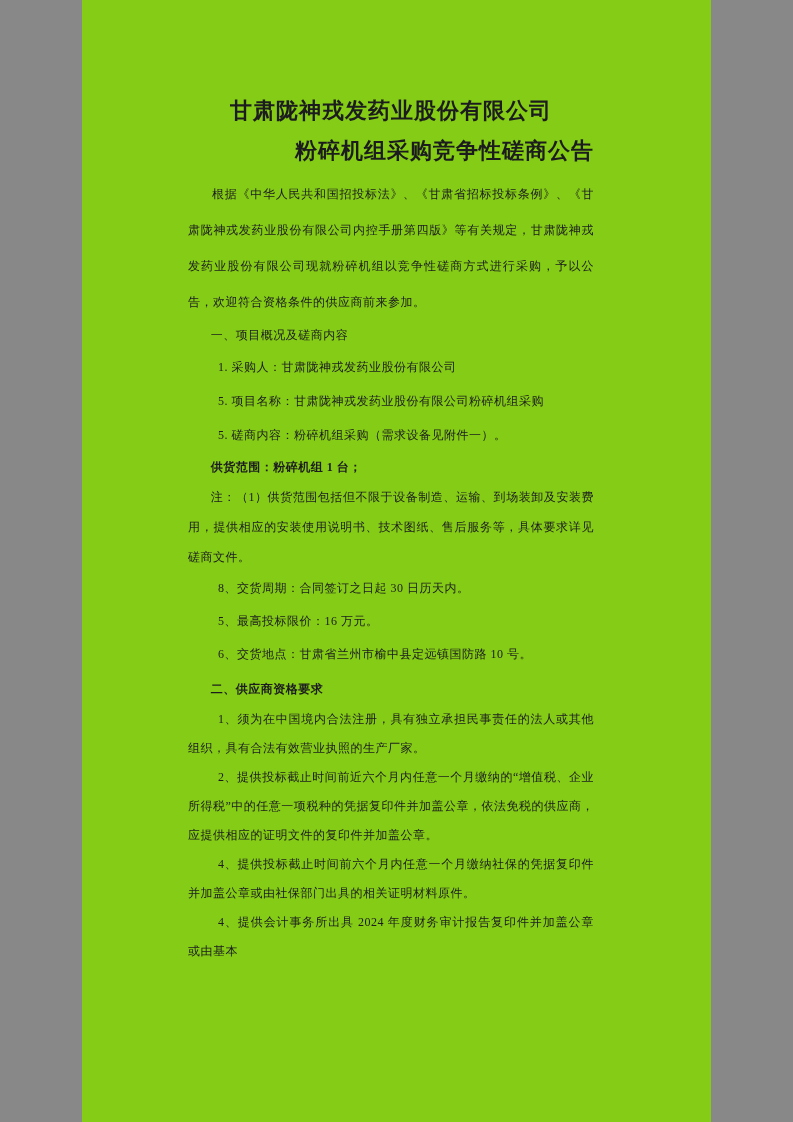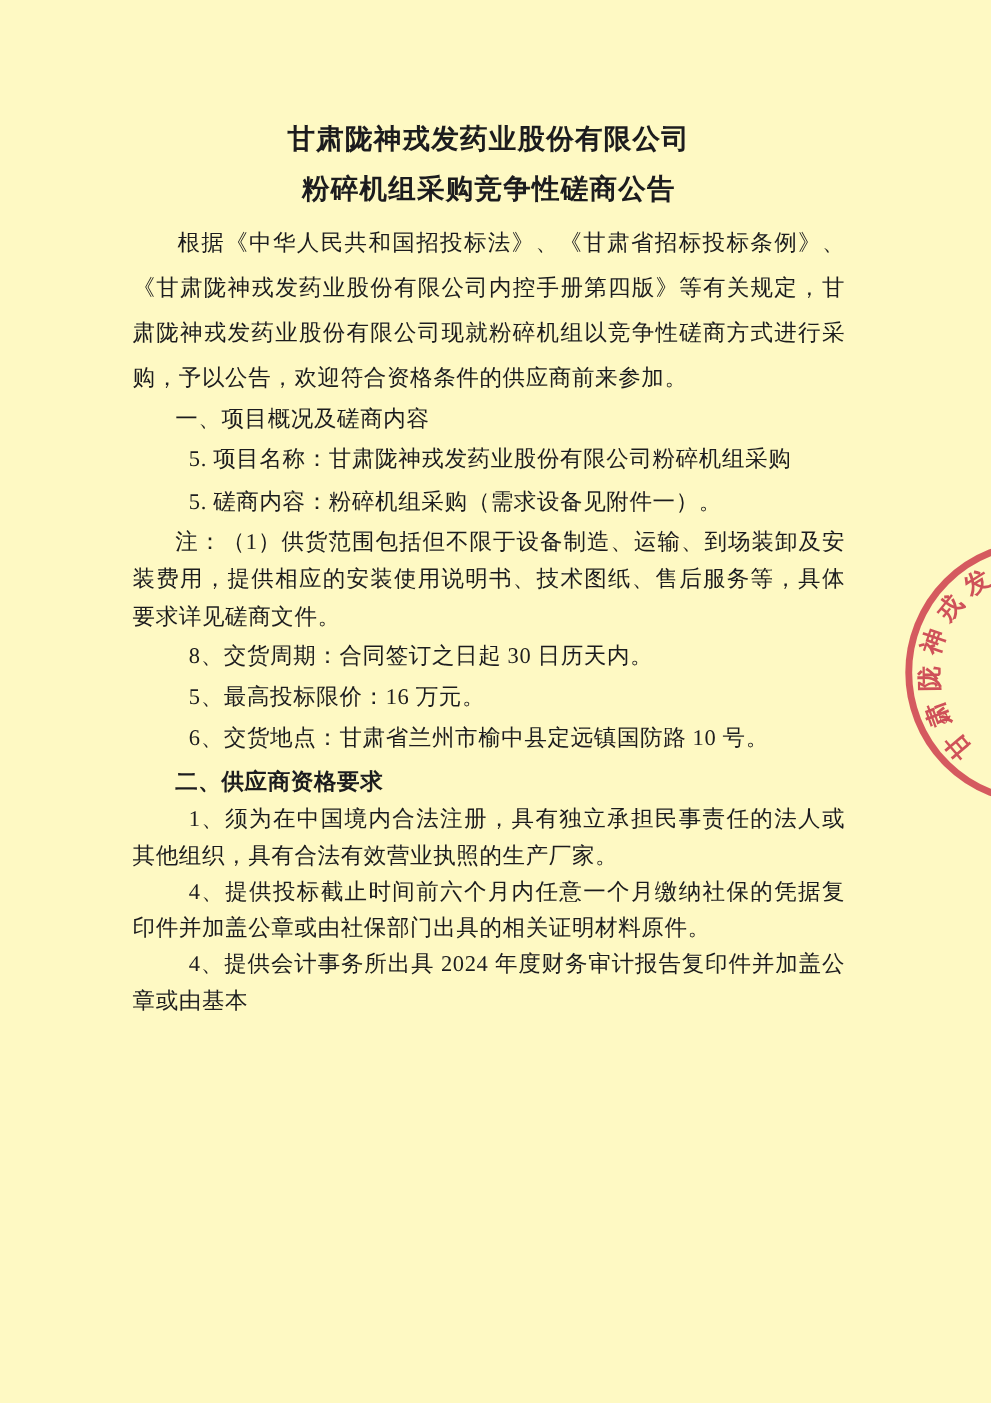--- a/index.html
+++ b/index.html
@@ -1,41 +1,41 @@
 <!DOCTYPE html>
 <html><head>
 <meta charset="utf-8">
 <style>
   html,body { margin:0; padding:0; background:#888; }
   .page {
     position: relative;
-    width: 793px;
+    width: 629px;
     height: 1122px;
     margin: 0 auto;
-    background: #fef9c3;
+    background: #84cc16;
     overflow: hidden;
     font-family: "Liberation Serif", "DejaVu Serif", serif;
     color: #1c1c1e;
   }
   .doc {
     position: absolute;
     top: 0; left: 0; right: 0; bottom: 0;
     padding: 96px 117px 40px 106px;
   }
   .doc p { margin: 0; }
   .title {
     font-size: 22px;
     line-height: 30px;
     font-weight: bold;
     text-align: center;
     letter-spacing: 1px;
   }
-  .title2 { margin-top: 10px !important; }
+  .title2 { margin-top: 10px !important; text-align: right; }
   .bodytext {
-    font-size: 18px;
+    font-size: 12px;
     letter-spacing: 0.5px;
     text-align: justify;
   }
   .intro { margin-top: 10px !important; line-height: 36px; text-indent: 2em; }
   .sec-h1 { line-height: 30px; font-weight: normal; padding-left: 1.9em; }
   .item13 { line-height: 34px; padding-left: 2.5em; }
   .scope  { line-height: 30px; font-weight: bold; padding-left: 1.9em; }
   .note1  { line-height: 30px; text-indent: 1.9em; }
   .note2  { line-height: 30px; text-indent: 3.9em; }
   .item46 { line-height: 33px; padding-left: 2.5em; }
@@ -59,29 +59,32 @@
 <body>
 
 <div class="page">
   <div class="doc">
     <p class="title">甘肃陇神戎发药业股份有限公司</p>
     <p class="title title2">粉碎机组采购竞争性磋商公告</p>
 
     <p class="bodytext intro">根据《中华人民共和国招投标法》、《甘肃省招标投标条例》、《甘肃陇神戎发药业股份有限公司内控手册第四版》等有关规定，甘肃陇神戎发药业股份有限公司现就粉碎机组以竞争性磋商方式进行采购，予以公告，欢迎符合资格条件的供应商前来参加。</p>
 
     <p class="bodytext sec-h1">一、项目概况及磋商内容</p>
+    <p class="bodytext item13">1. 采购人：甘肃陇神戎发药业股份有限公司</p>
     <p class="bodytext item13">5. 项目名称：甘肃陇神戎发药业股份有限公司粉碎机组采购</p>
     <p class="bodytext item13">5. 磋商内容：粉碎机组采购（需求设备见附件一）。</p>
+    <p class="bodytext scope">供货范围：粉碎机组 1 台；</p>
     <p class="bodytext note1">注：（1）供货范围包括但不限于设备制造、运输、到场装卸及安装费用，提供相应的安装使用说明书、技术图纸、售后服务等，具体要求详见磋商文件。</p>
     <p class="bodytext item46">8、交货周期：合同签订之日起 30 日历天内。</p>
     <p class="bodytext item46">5、最高投标限价：16 万元。</p>
     <p class="bodytext item46">6、交货地点：甘肃省兰州市榆中县定远镇国防路 10 号。</p>
 
     <p class="bodytext sec-h2">二、供应商资格要求</p>
     <p class="bodytext req">1、须为在中国境内合法注册，具有独立承担民事责任的法人或其他组织，具有合法有效营业执照的生产厂家。</p>
+    <p class="bodytext req">2、提供投标截止时间前近六个月内任意一个月缴纳的“增值税、企业所得税”中的任意一项税种的凭据复印件并加盖公章，依法免税的供应商，应提供相应的证明文件的复印件并加盖公章。</p>
     <p class="bodytext req">4、提供投标截止时间前六个月内任意一个月缴纳社保的凭据复印件并加盖公章或由社保部门出具的相关证明材料原件。</p>
     <p class="bodytext req">4、提供会计事务所出具 2024 年度财务审计报告复印件并加盖公章或由基本</p>
   </div>
 
   <svg class="seal" viewBox="0 0 170 240" xmlns="http://www.w3.org/2000/svg" aria-hidden="true">
     <defs>
       <path id="sealArc" d="M 58.6 191.3 A 80 80 0 1 1 161.4 191.3" fill="none"></path>
     </defs>
     <circle cx="110" cy="130" r="103" fill="none" stroke="#cd3b4b" stroke-width="5.5" opacity="0.9"></circle>
     <text font-size="20" fill="#c9394a" letter-spacing="7.5" opacity="0.95">

